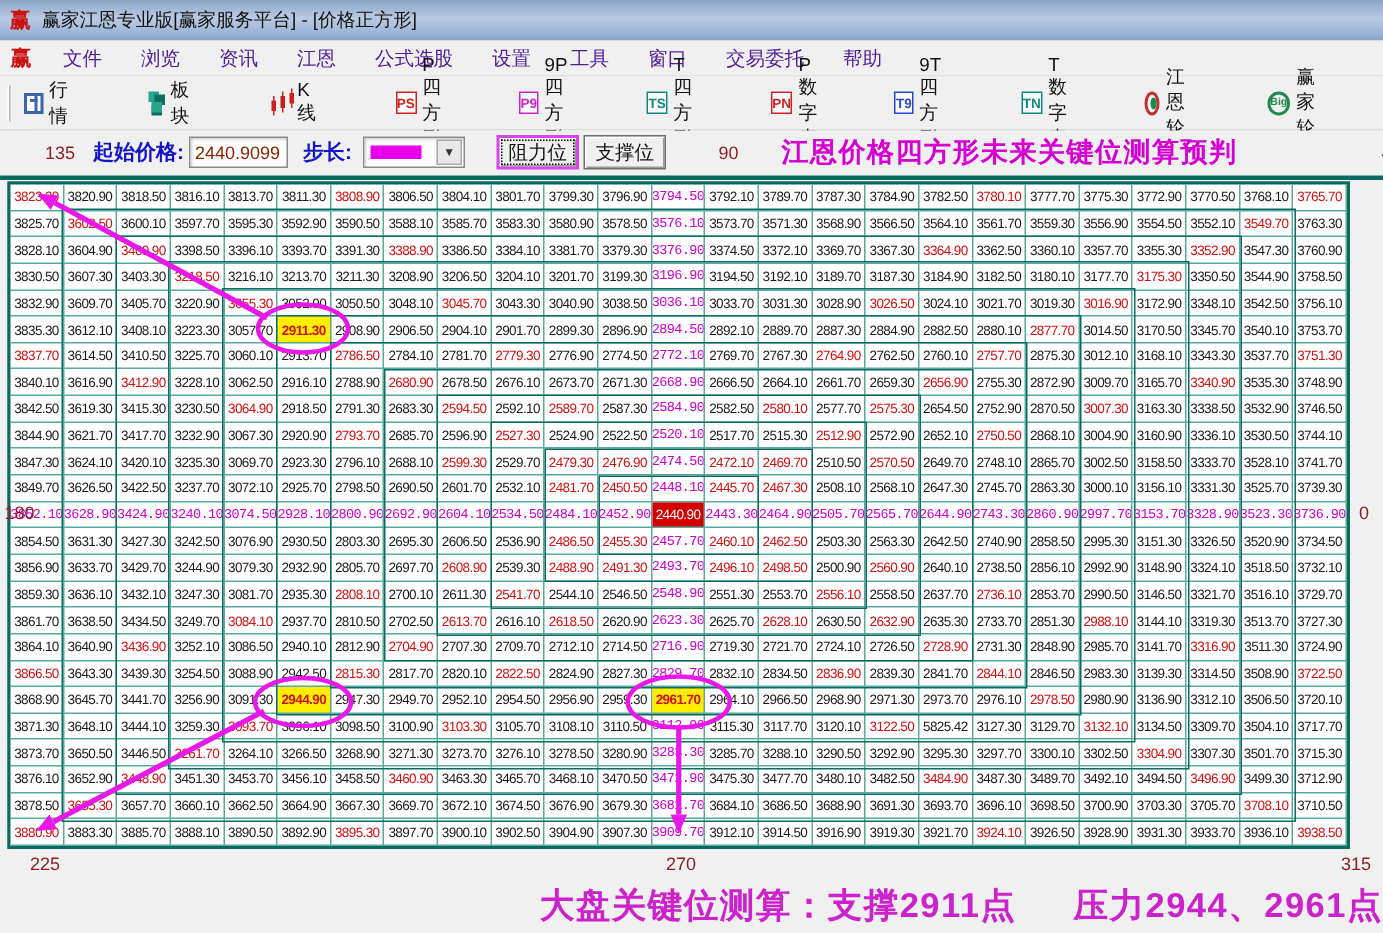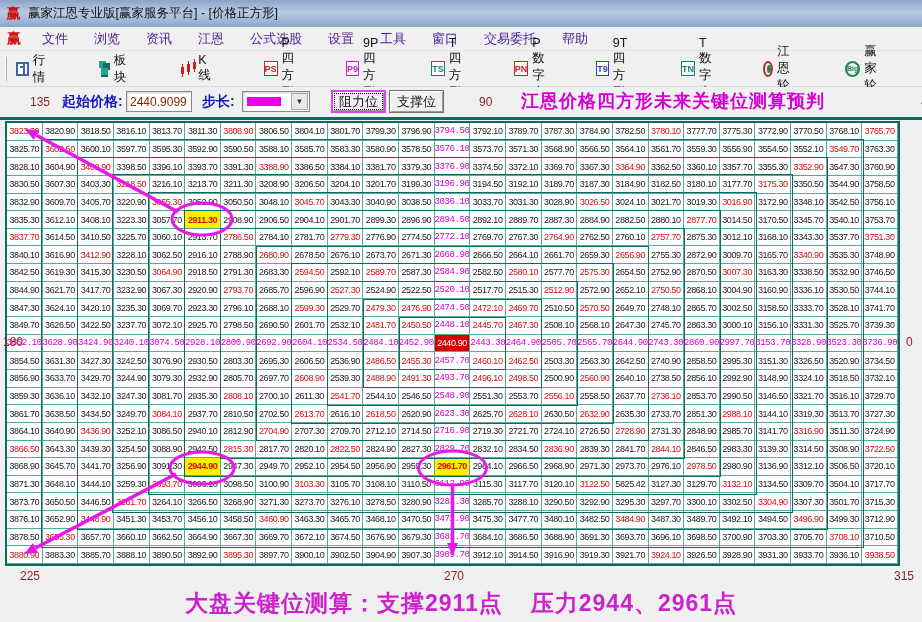--- a/index.html
+++ b/index.html
@@ -90,21 +90,21 @@
   
   .wm { position:absolute; color:#555; pointer-events:none; }
   .wm.v { writing-mode:vertical-rl; font-size:46px; opacity:0.08; letter-spacing:6px; }
   .wm.q { font-size:15px; opacity:0.28; letter-spacing:1px; }
 
   
   #overlay { position:absolute; left:0; top:0; width:922px; height:622px; pointer-events:none; }
 
   
   .statusbar { position:absolute; left:0; top:585px; width:922px; height:37px; background:#f0f0f0;
-    display:flex; align-items:center; justify-content:center; gap:28px; }
+    display:flex; align-items:center; justify-content:flex-end; gap:38px; }
   .status-text { font-size:23px; font-weight:bold; color:#cc22cc; letter-spacing:1px; }
 </style>
 </head>
 <body>
 
 <div class="titlebar">
   <div class="app-logo">赢</div>
   <div class="titlebar-text">赢家江恩专业版[赢家服务平台] - [价格正方形]</div>
 </div>
 

